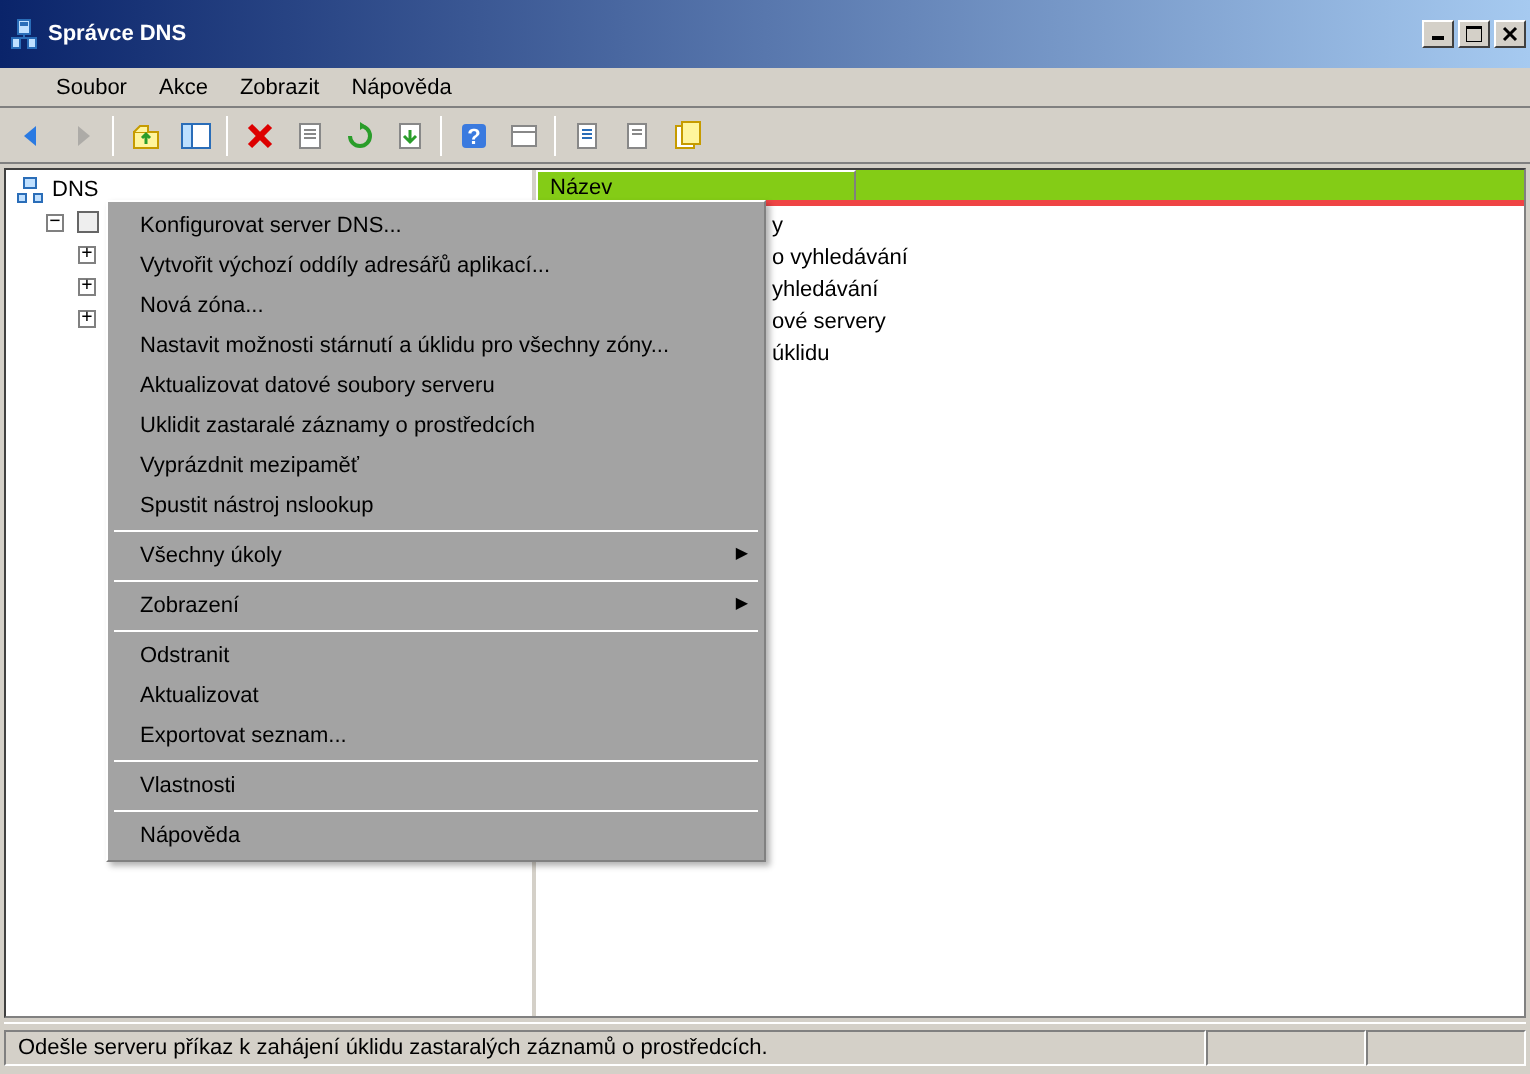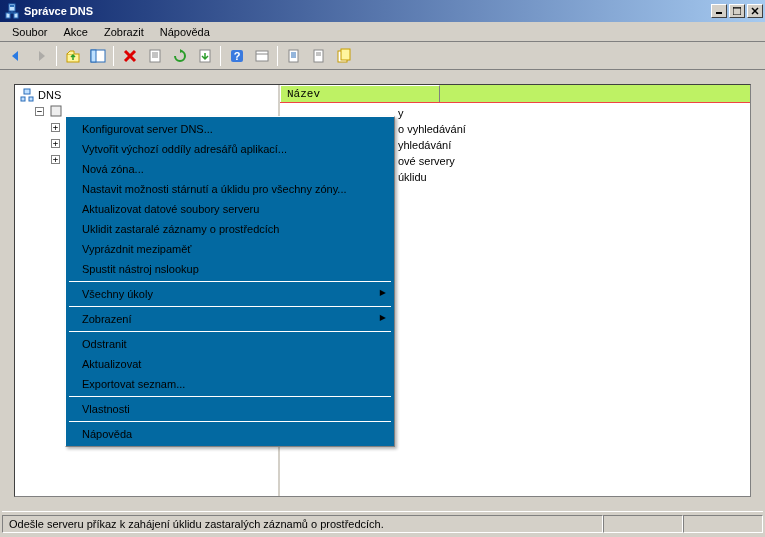--- a/index.html
+++ b/index.html
@@ -10,21 +10,21 @@
     background: #d4d0c8;
     width: 765px;
     height: 537px;
     overflow: hidden;
     display: flex;
     flex-direction: column;
   }
   .titlebar {
     background: linear-gradient(to right, #0a246a, #a6caf0);
     color: #fff;
-    height: 22px;
+    height: 34px;
     display: flex;
     align-items: center;
     padding: 0 2px 0 4px;
     font-weight: bold;
   }
   .titlebar .app-icon {
     width: 16px; height: 16px;
     margin-right: 4px;
     display: inline-flex;
     align-items: center;
@@ -45,21 +45,21 @@
     align-items: center;
     justify-content: center;
     cursor: pointer;
     color: #000;
   }
   .menubar {
     background: #d4d0c8;
     height: 20px;
     display: flex;
     align-items: center;
-    padding: 0 4px;
+    padding: 0 20px;
     border-bottom: 1px solid #808080;
   }
   .menubar .menu-item {
     padding: 2px 8px;
     cursor: pointer;
   }
   .toolbar {
     background: #d4d0c8;
     height: 28px;
     display: flex;
@@ -82,44 +82,43 @@
     background: #808080;
     border-right: 1px solid #fff;
     margin: 0 2px;
   }
   .client {
     flex: 1;
     display: flex;
     border: 1px solid #808080;
     border-top-color: #404040;
     border-left-color: #404040;
-    margin: 14px;
+    margin: 2px;
     background: #fff;
     position: relative;
     min-height: 0;
   }
   .tree-pane {
     width: 265px;
     border-right: 2px solid #d4d0c8;
     display: flex;
     flex-direction: column;
     background: #fff;
   }
   .list-pane {
     flex: 1;
     display: flex;
     flex-direction: column;
     background: #fff;
   }
   .col-header {
     height: 18px;
-    background: #bef264;
-    border-bottom: 1px solid #ef4444;
-    display: flex;
-    font-family: Liberation Mono, monospace;
+    background: #84cc16;
+    border-bottom: 3px solid #ef4444;
+    display: flex;
   }
   .col-header .col {
     border-right: 1px solid #808080;
     border-top: 1px solid #fff;
     border-left: 1px solid #fff;
     padding: 2px 6px;
     font-size: 11px;
   }
   .tree-body {
     padding: 2px;
@@ -156,23 +155,23 @@
     padding: 2px 4px;
   }
   .list-row {
     display: flex;
     align-items: center;
     height: 16px;
   }
   .context-menu {
     position: absolute;
     left: 50px;
-    top: 31px;
+    top: 15px;
     width: 330px;
-    background: #0369a1;
+    background: #a3a3a3;
     border: 1px solid #808080;
     border-top-color: #fff;
     border-left-color: #fff;
     box-shadow: 2px 2px 3px rgba(0,0,0,0.3);
     padding: 2px;
     z-index: 100;
   }
   .ctx-item {
     padding: 4px 18px 4px 14px;
     cursor: pointer;

